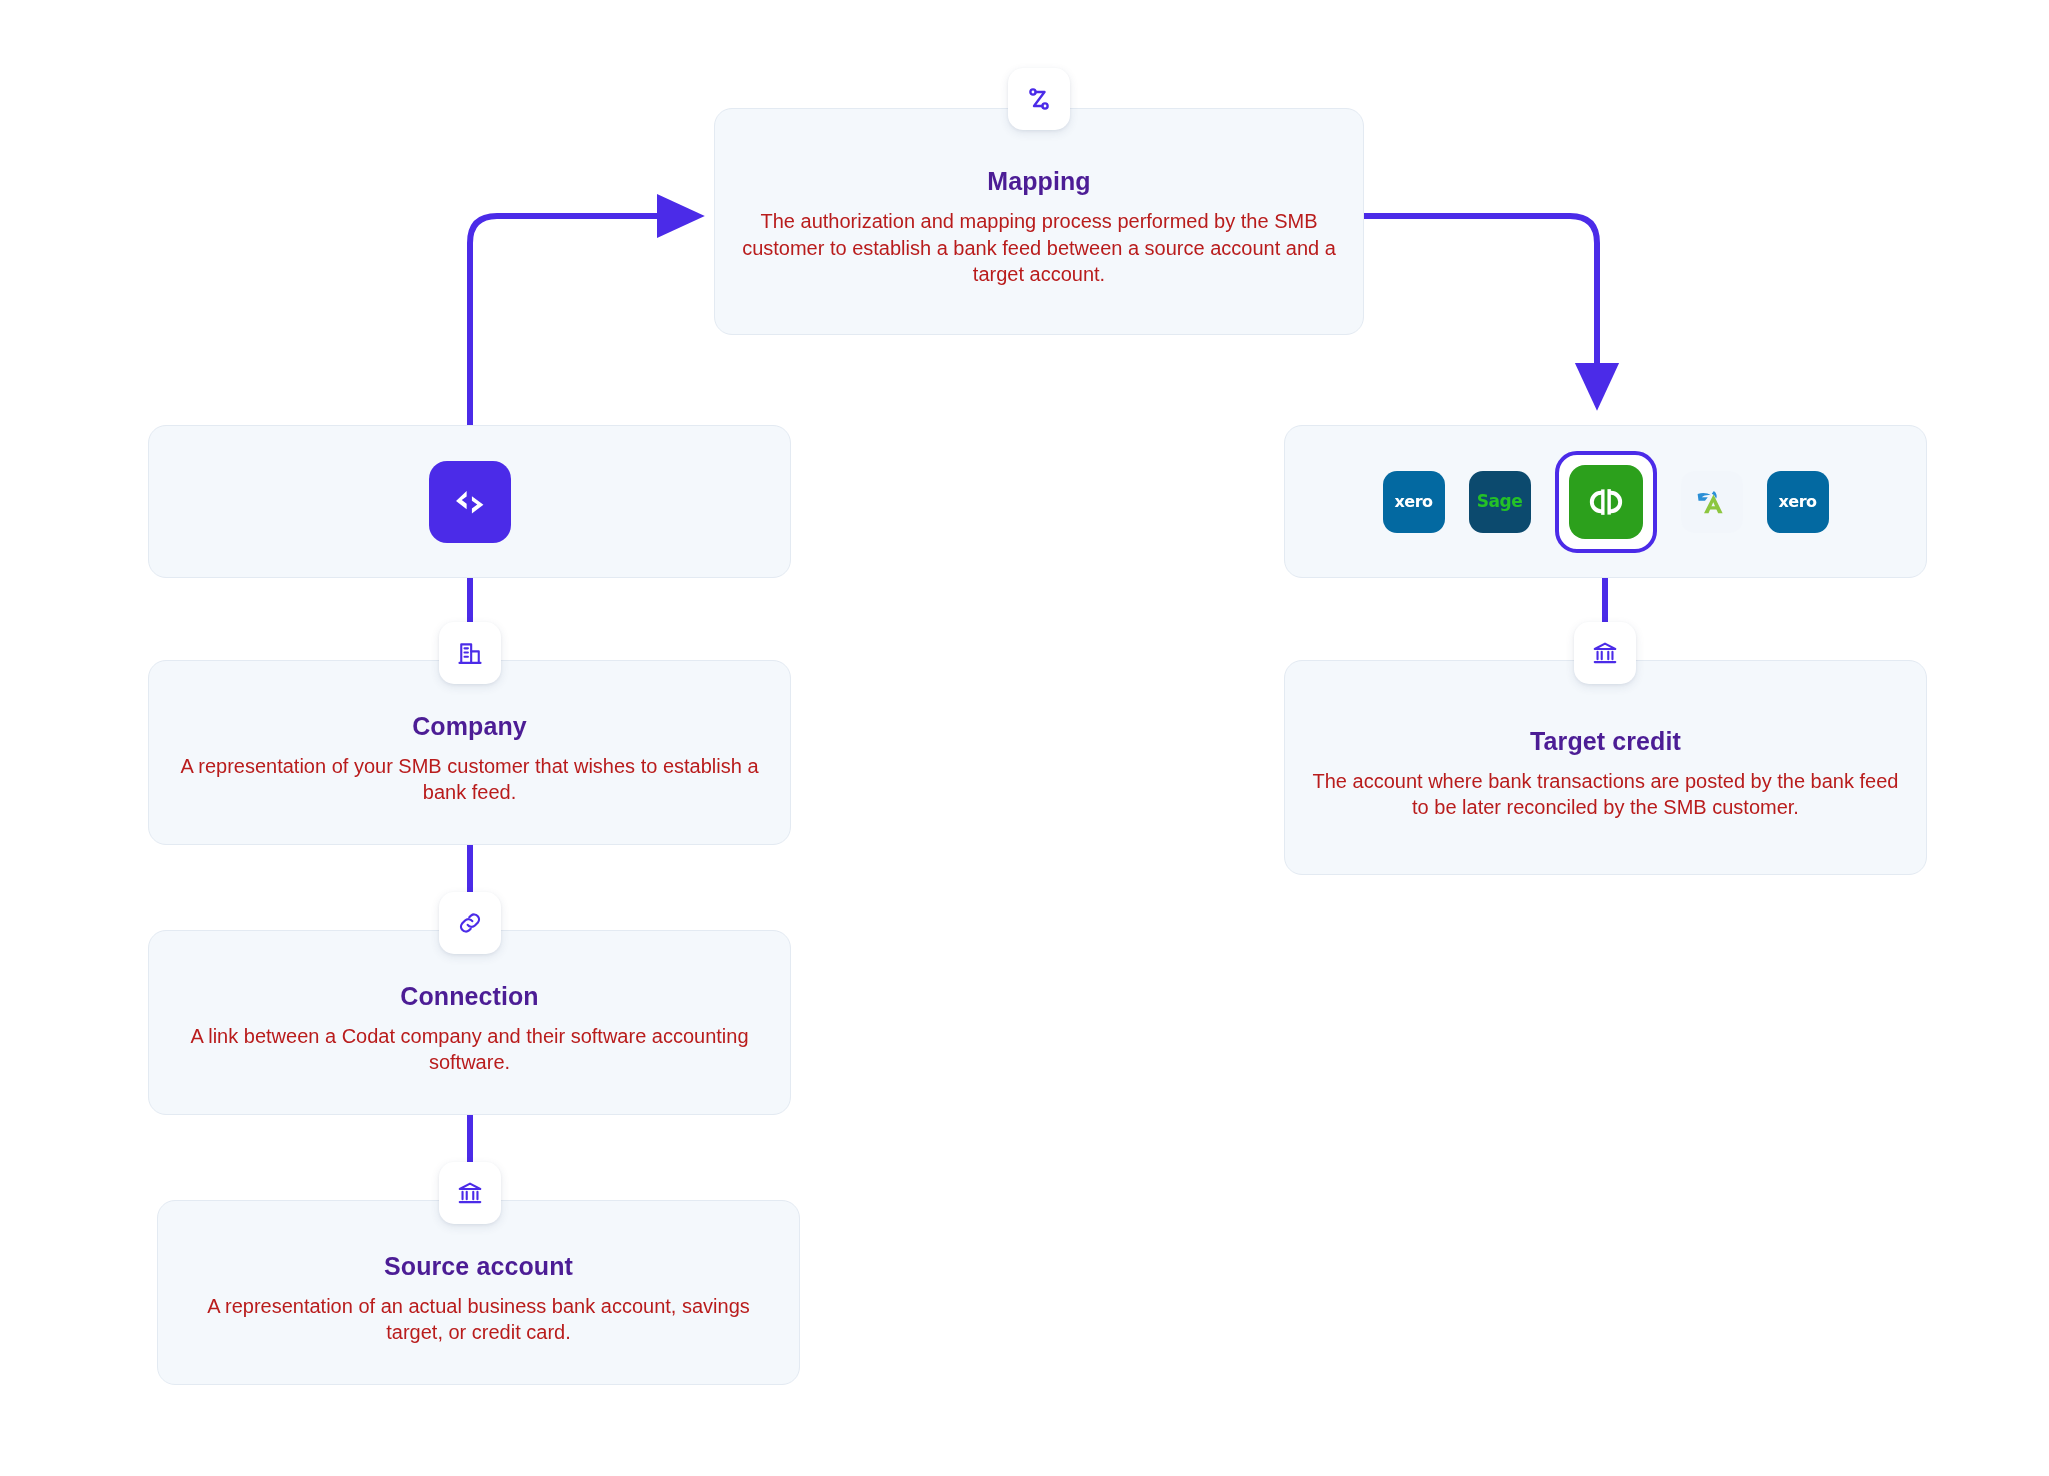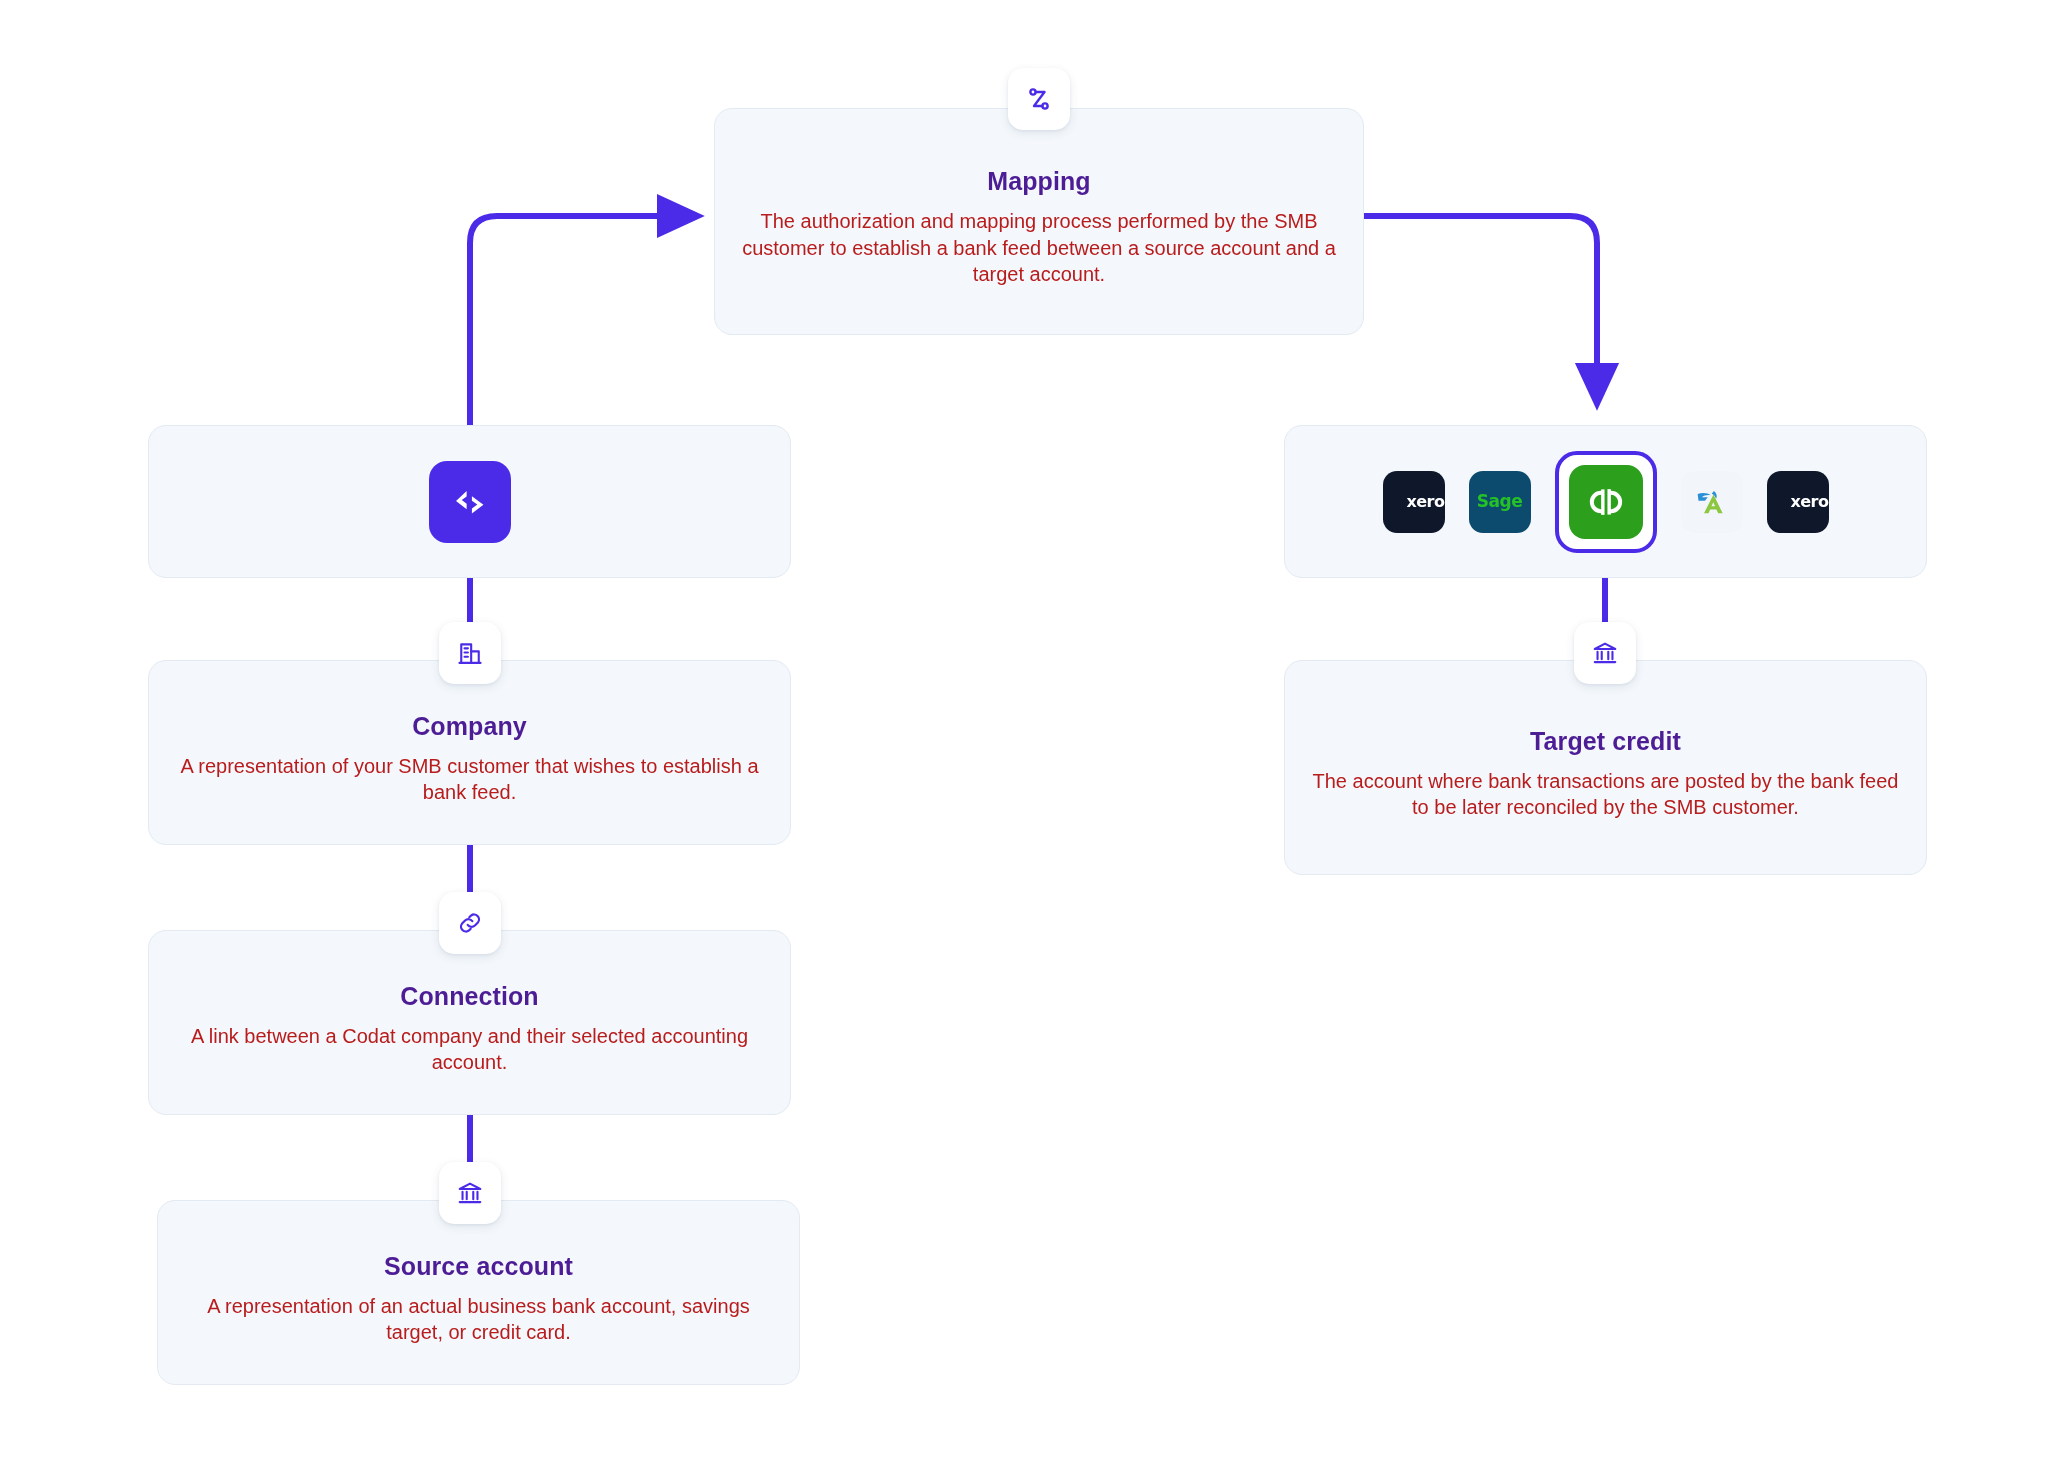--- a/index.html
+++ b/index.html
@@ -110,21 +110,21 @@
   .logo-tile {
     width: 62px;
     height: 62px;
     border-radius: 14px;
     display: flex;
     align-items: center;
     justify-content: center;
     flex: none;
     position: relative;
   }
-  .logo-tile.xero   { background: #0f172a; justify-content: flex-end; }
+  .logo-tile.xero   { background: #0369a1; }
   .logo-tile.sage   { background: #0c4a6e; }
   .logo-tile.qb     { background: #2CA01C; }
   .logo-tile.kingdee{ background: #F2F6FB; }
 
   .logo-selected {
     width: 94px;
     height: 94px;
     border: 4px solid #4B2BE8;
     border-radius: 22px;
     background: #ffffff;
@@ -217,21 +217,21 @@
       <path d="M3 20.5 L21 20.5"></path>
       <path d="M7.3 8.0 L10.2 8.0"></path>
       <path d="M7.3 11.6 L10.2 11.6"></path>
       <path d="M7.3 15.2 L10.2 15.2"></path>
     </svg>
   </div>
 
   <div class="card" style="left:148px; top:930px; width:643px; height:185px;">
     <div class="card-body" style="top:34px; bottom:22px;">
       <p class="card-title">Connection</p>
-      <p class="card-desc">A link between a Codat company and their selected accounting account.</p>
+      <p class="card-desc">A link between a Codat company and their software accounting software.</p>
     </div>
   </div>
   <div class="badge" style="left:439px; top:892px;">
     <svg width="28" height="28" viewBox="0 0 24 24" fill="none" stroke="#4B2BE8" stroke-width="1.9" stroke-linecap="round" stroke-linejoin="round">
       <path d="M10.0 13.6 a4.2 4.2 0 0 0 6.2 0.5 l2.6 -2.6 a4.2 4.2 0 0 0 -5.9 -5.9 l-1.5 1.5"></path>
       <path d="M14.0 10.4 a4.2 4.2 0 0 0 -6.2 -0.5 l-2.6 2.6 a4.2 4.2 0 0 0 5.9 5.9 l1.5 -1.5"></path>
     </svg>
   </div>
 
   <div class="card" style="left:157px; top:1200px; width:643px; height:185px;">

